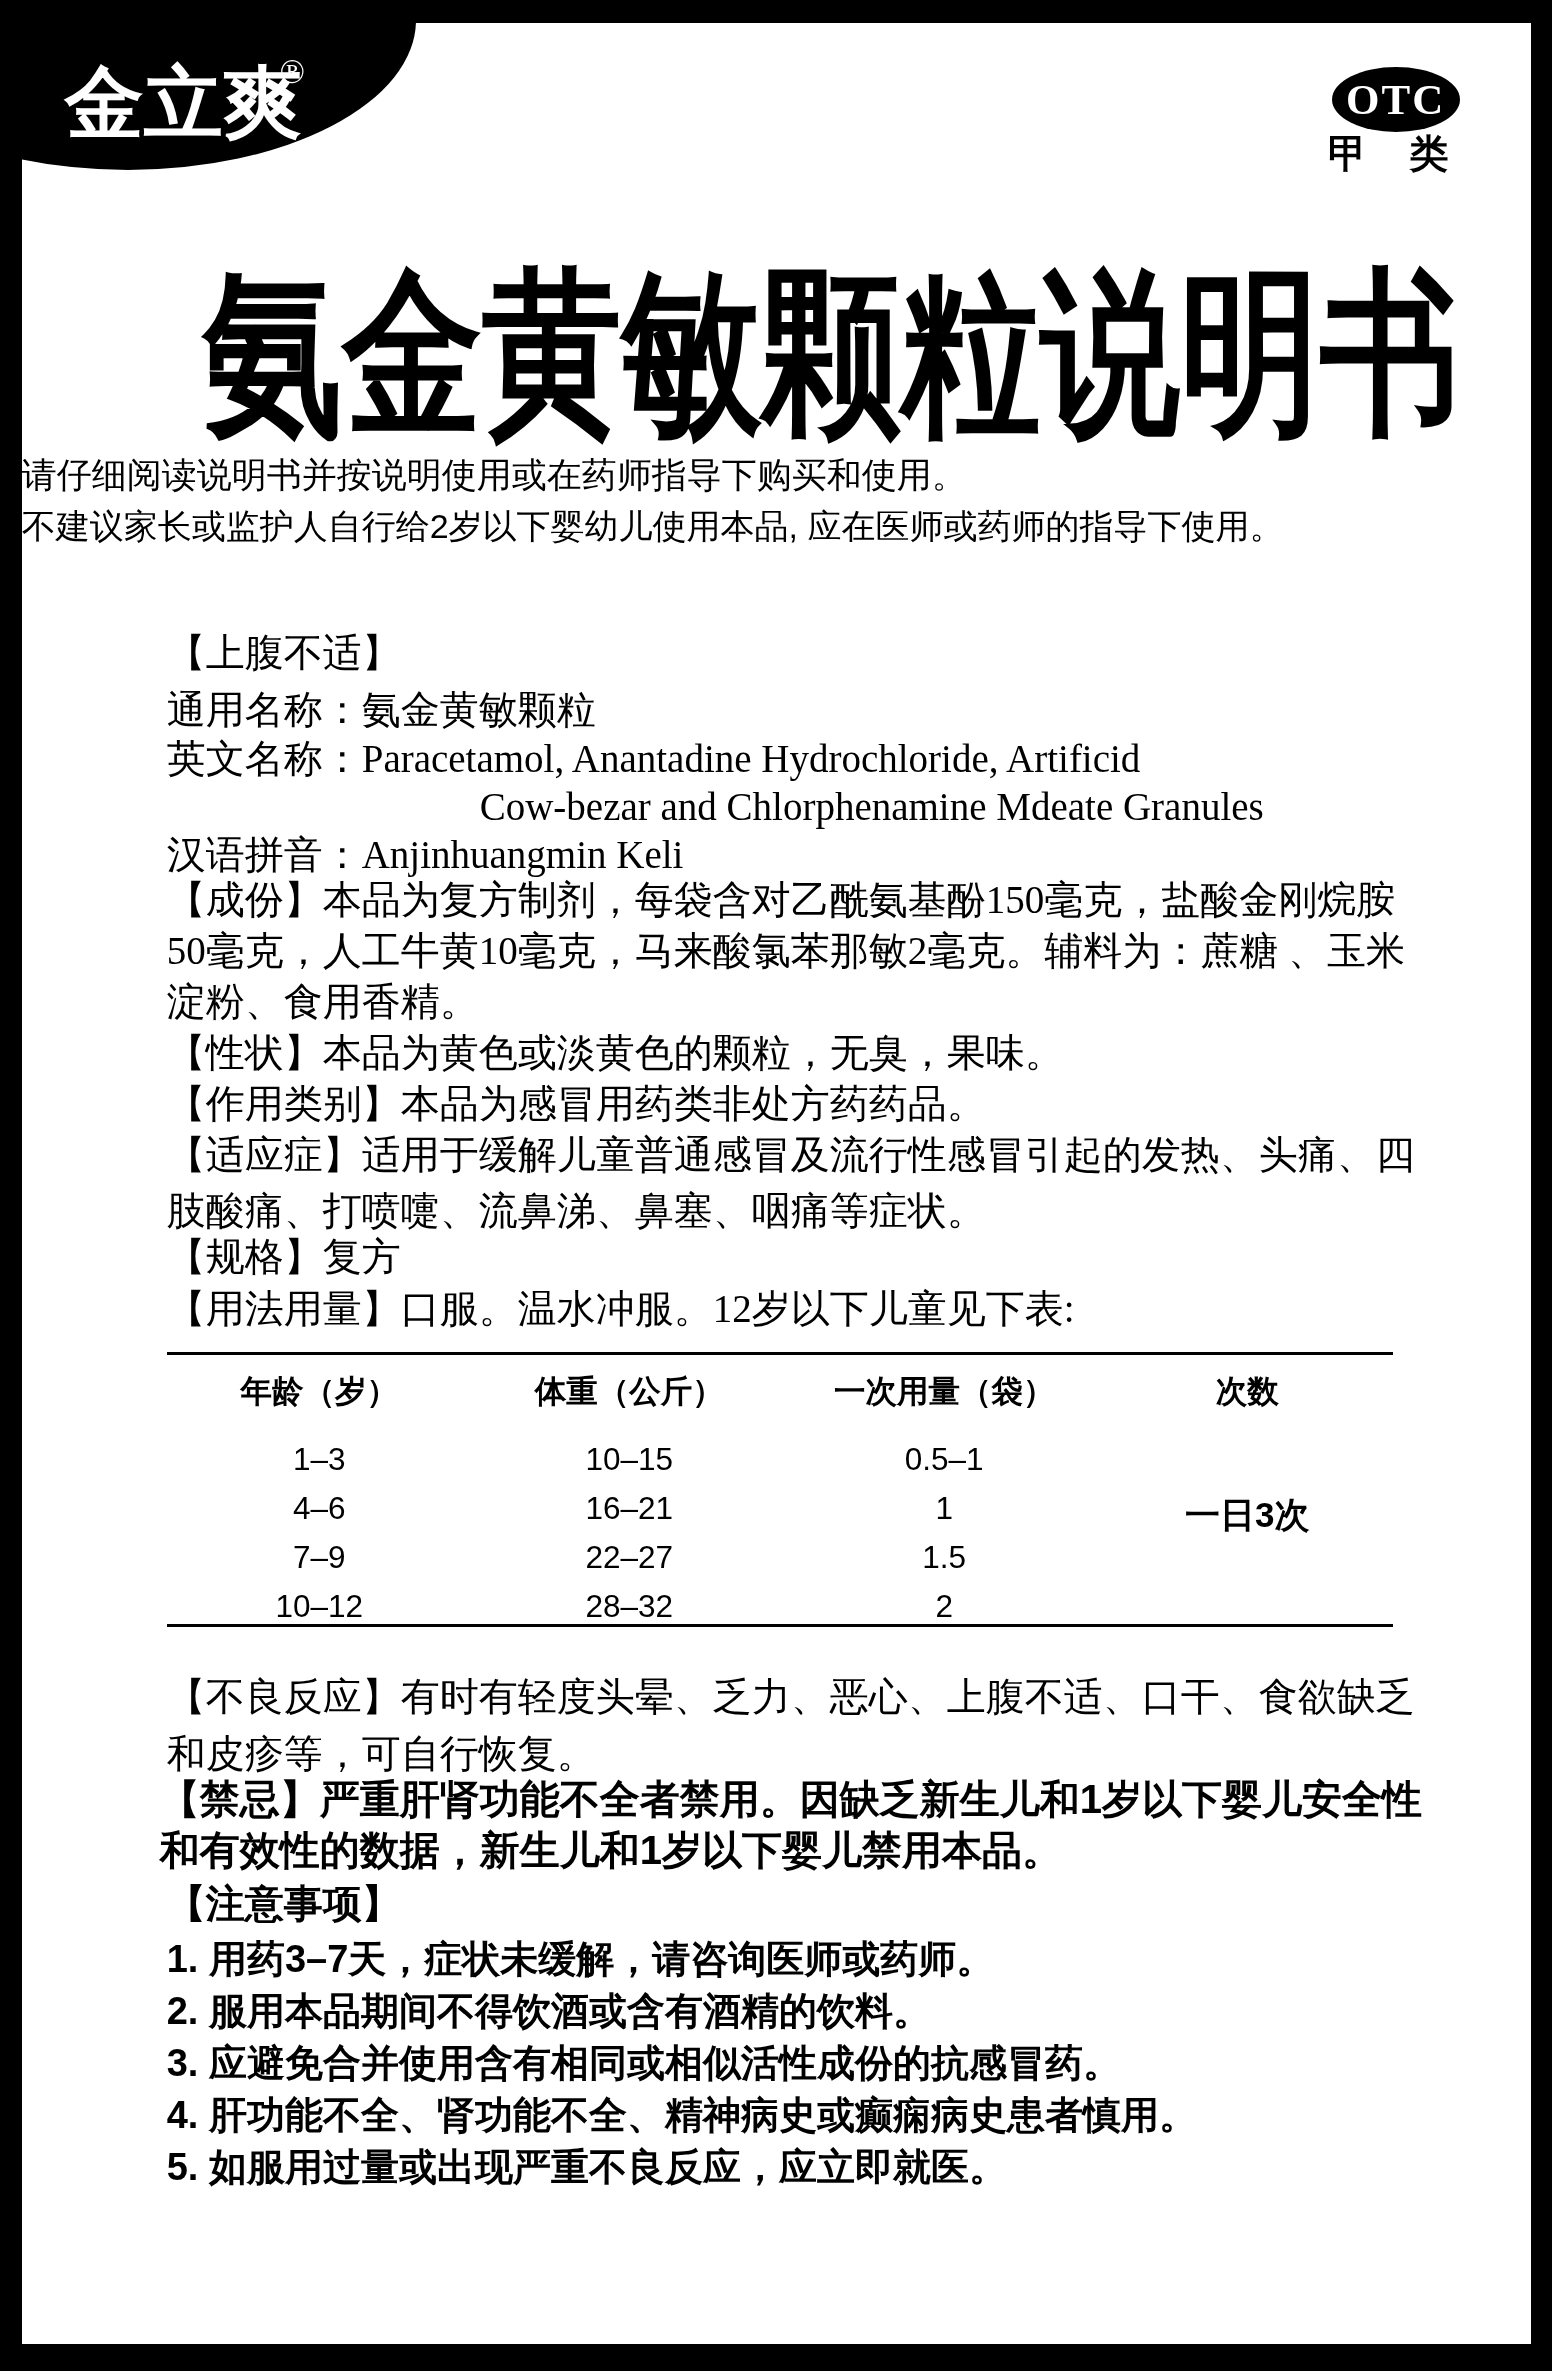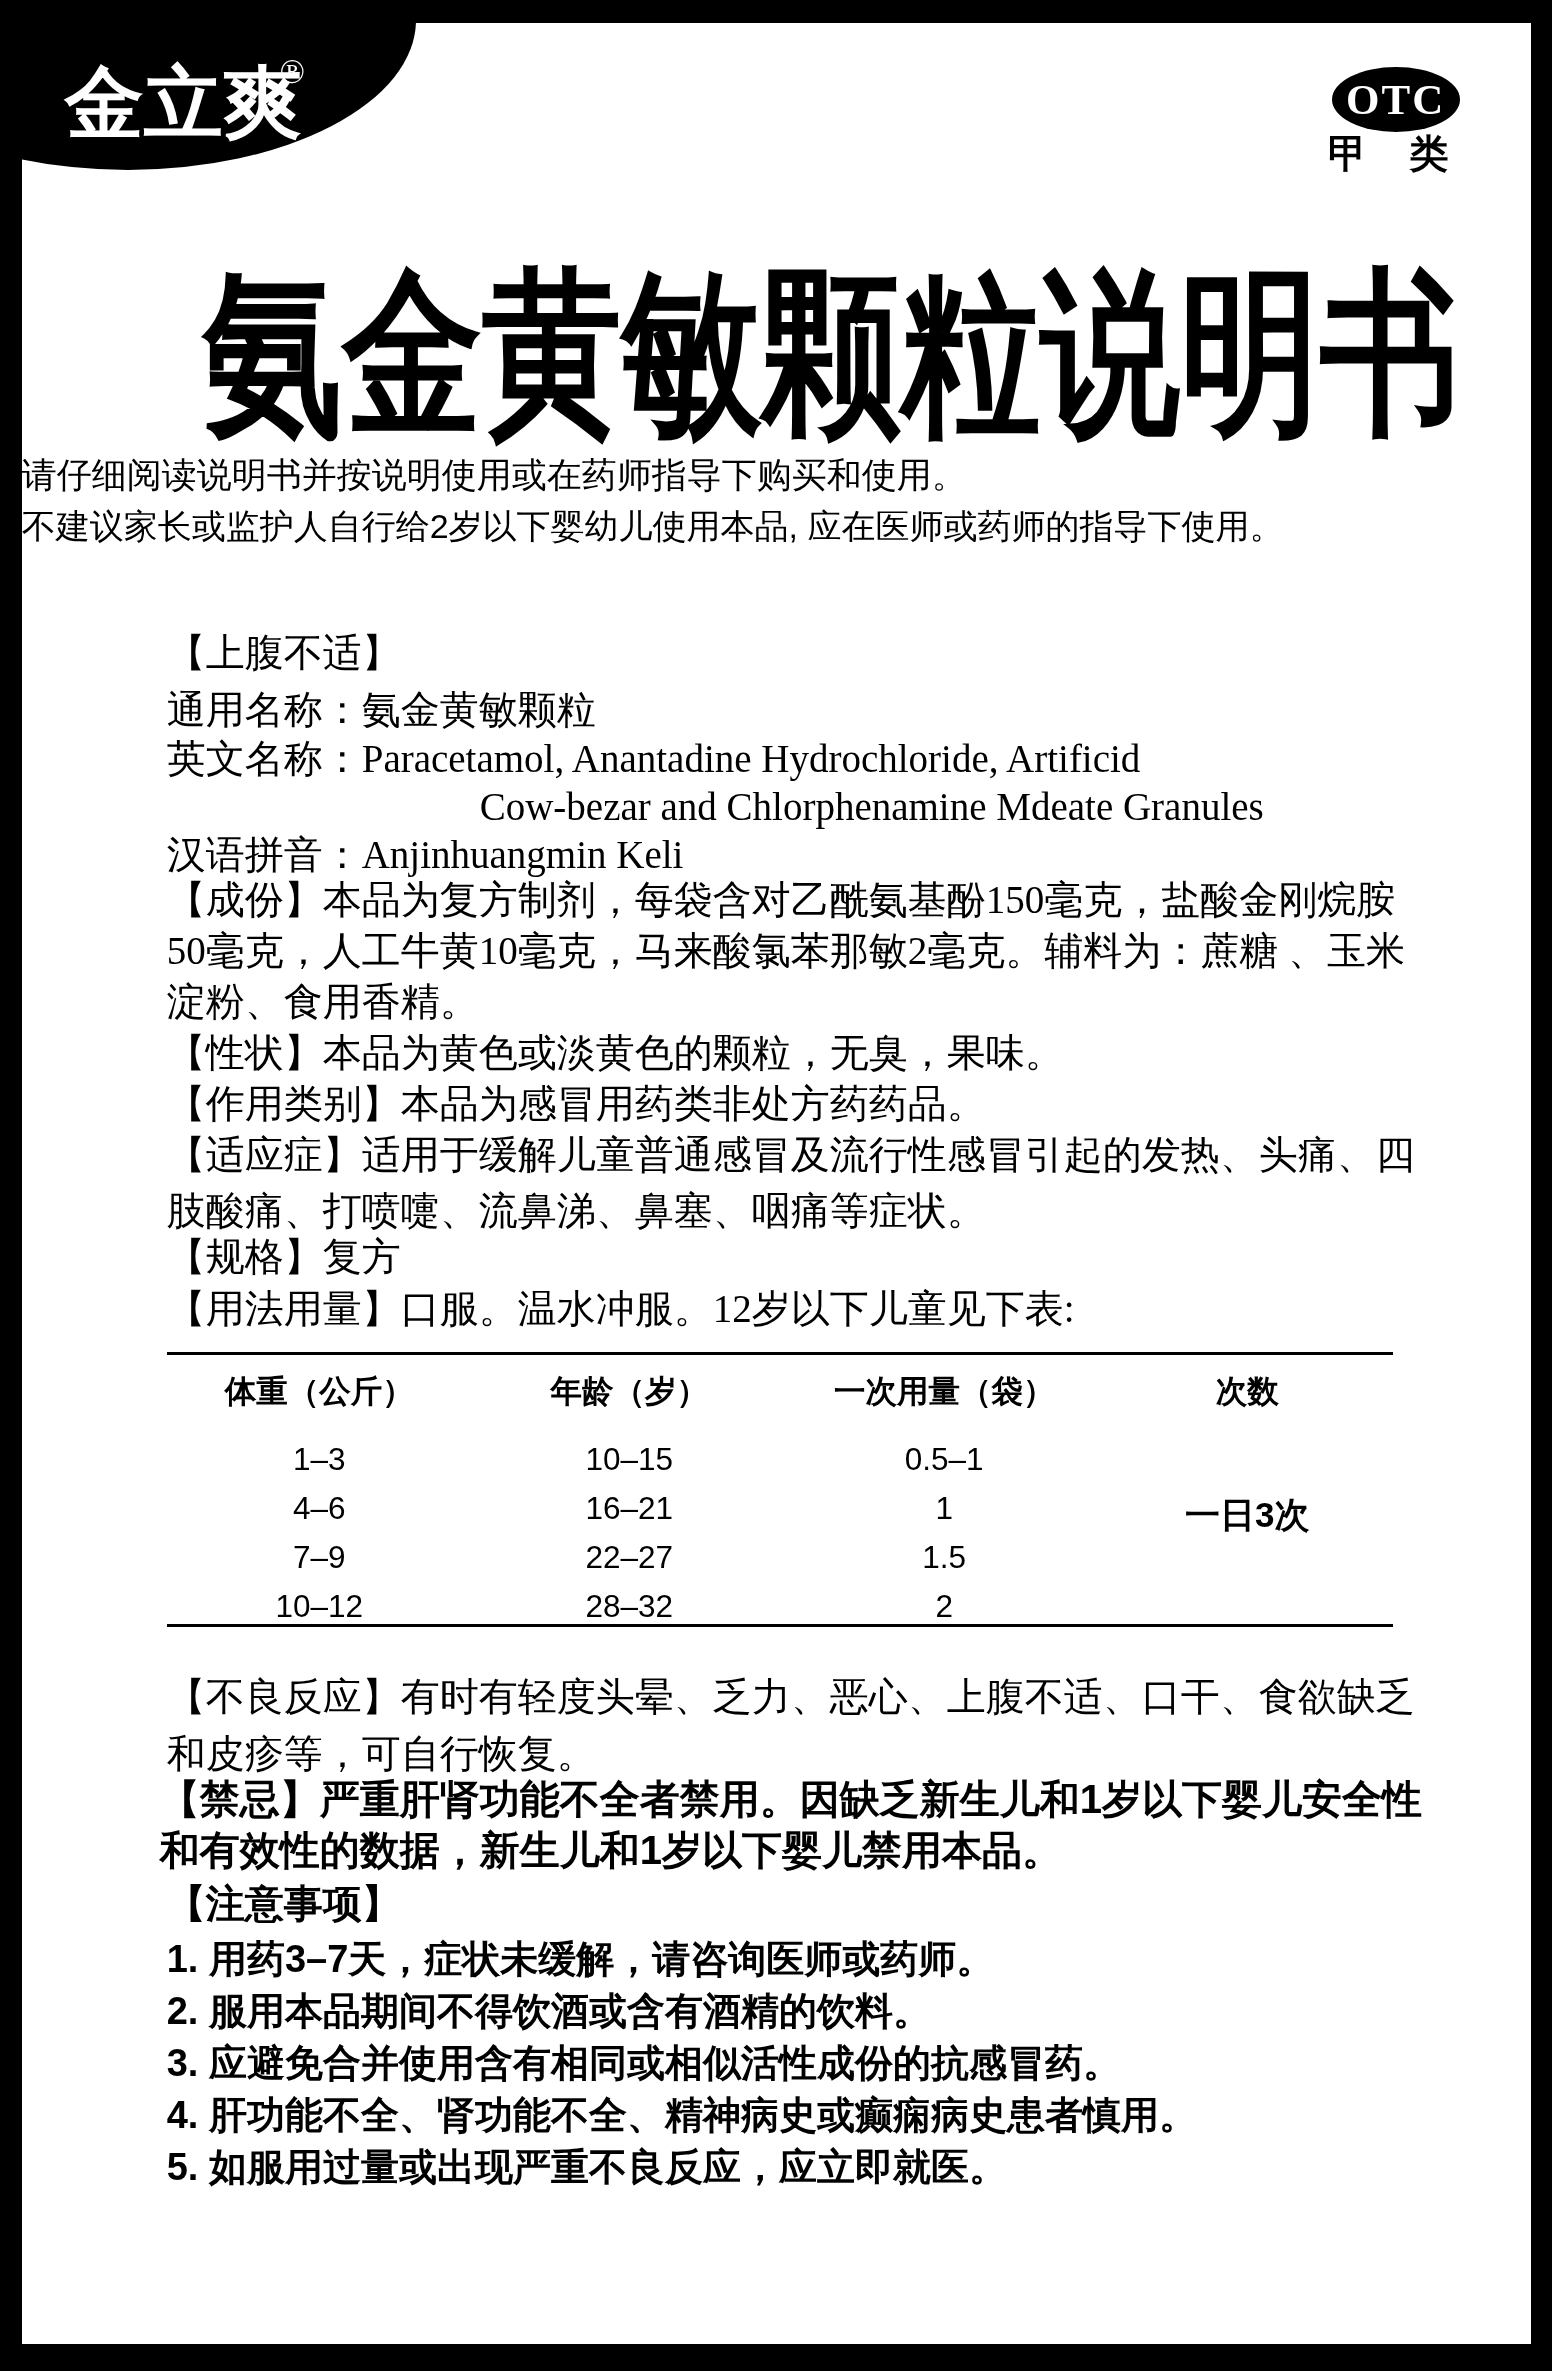--- a/index.html
+++ b/index.html
@@ -115,22 +115,22 @@
     <div class="blk" style="top:1104px; line-height:56px;"><span>【适应症】</span><span>适用于缓解儿童普通感冒及流行性感冒引起的发热、头痛、四肢酸痛、打喷嚏、流鼻涕、鼻塞、咽痛等症状。</span></div>
 
     <div class="blk" style="top:1055px;"><span>【作用类别】</span><span>本品为感冒用药类非处方药药品。</span></div>
 
     <div class="blk" style="top:1208px;"><span>【规格】</span><span>复方</span></div>
 
     <div class="blk" style="top:1260px;"><span>【用法用量】</span><span>口服。温水冲服。12岁以下儿童见下表:</span></div>
 
     <div class="dose-table">
       <div class="dose-grid">
+        <div class="dg-cell dg-head">年龄（岁）</div>
         <div class="dg-cell dg-head">体重（公斤）</div>
-        <div class="dg-cell dg-head">年龄（岁）</div>
         <div class="dg-cell dg-head">一次用量（袋）</div>
         <div class="dg-cell dg-head">次数</div>
 
         <div class="dg-cell dg-val">1–3</div>
         <div class="dg-cell dg-val">10–15</div>
         <div class="dg-cell dg-val">0.5–1</div>
         <div class="dg-cell dg-freq">一日3次</div>
 
         <div class="dg-cell dg-val" style="grid-column:1;">4–6</div>
         <div class="dg-cell dg-val">16–21</div>

